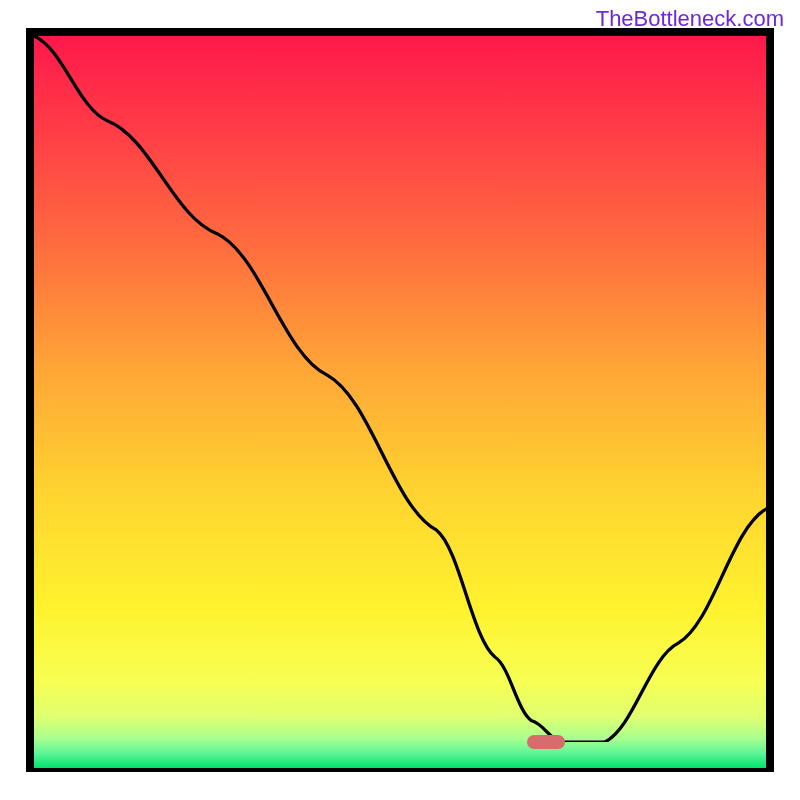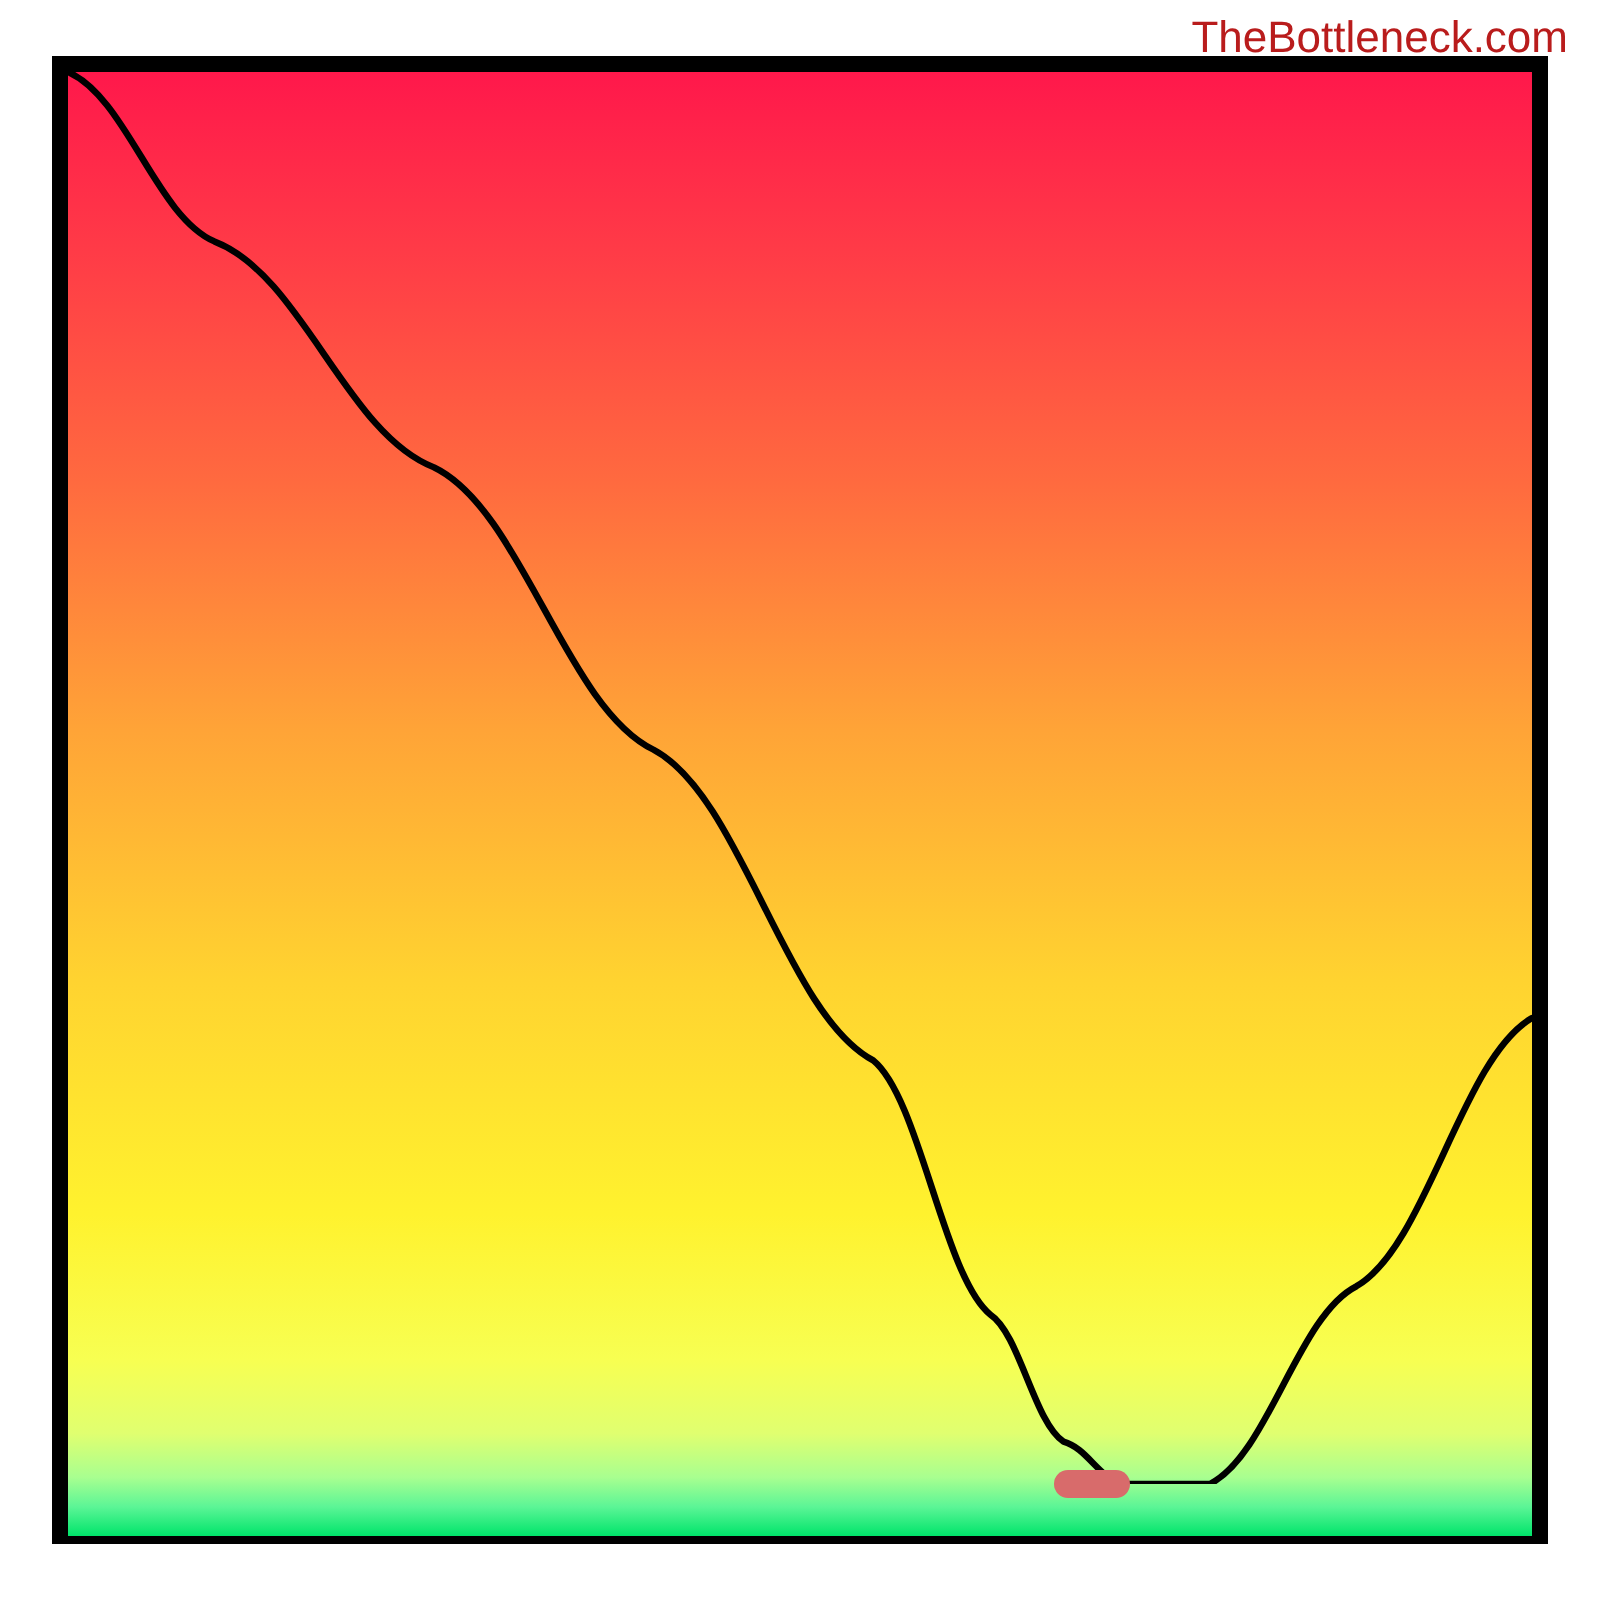--- a/index.html
+++ b/index.html
@@ -8,21 +8,21 @@
     background: #ffffff;
     width: 800px;
     height: 800px;
     position: relative;
     font-family: Arial, sans-serif;
   }
   .watermark {
     position: absolute;
     top: 6px;
     right: 16px;
-    color: #b91c1c;
+    color: #6d28d9;
     font-size: 22px;
     font-weight: 400;
     z-index: 10;
   }
   .plot-area {
     position: absolute;
     left: 26px;
     top: 28px;
     width: 748px;
     height: 744px;

